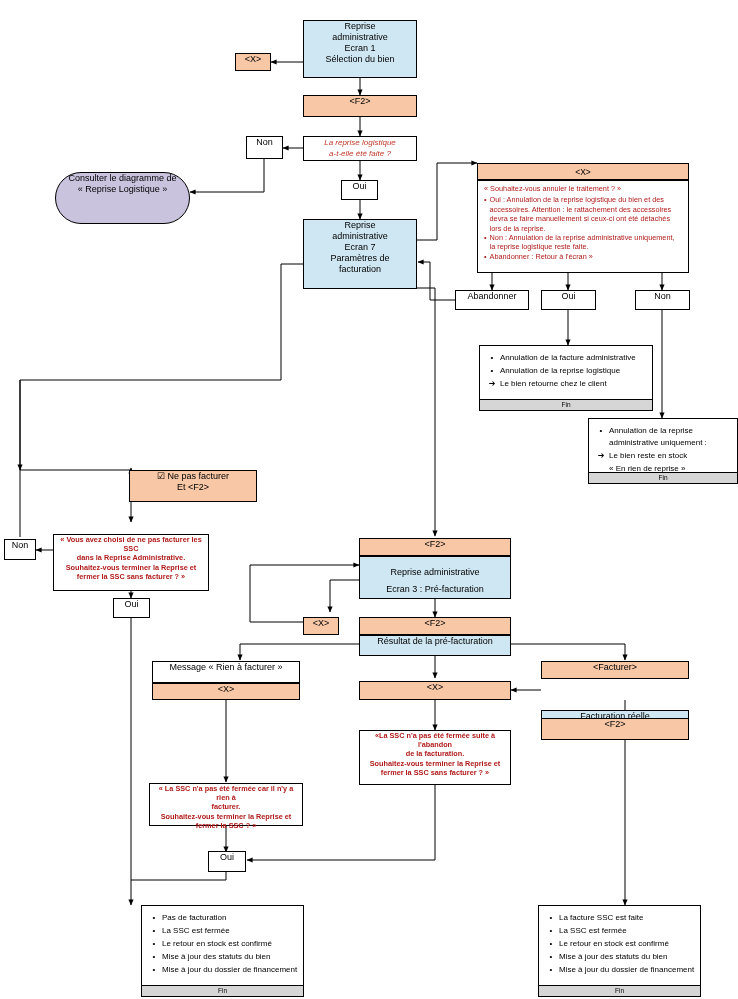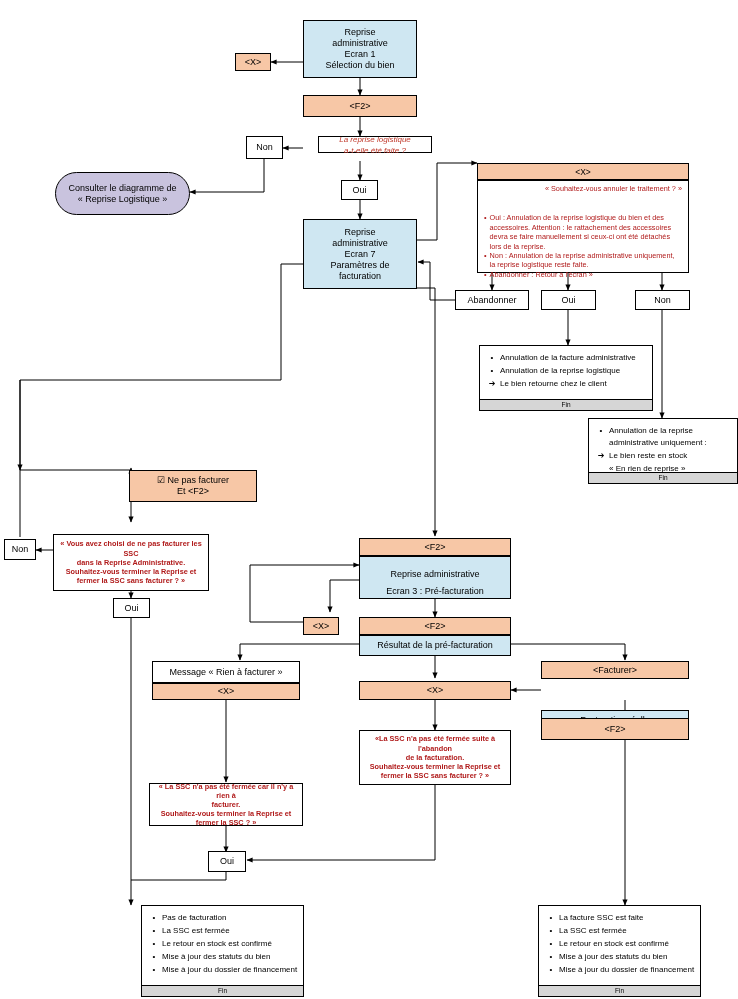--- a/index.html
+++ b/index.html
@@ -12,21 +12,20 @@
   }
   .canvas{position:absolute;left:0;top:0;width:738px;height:999px;}
   svg.lines{position:absolute;left:0;top:0;width:738px;height:999px;pointer-events:none;}
   .node{
     position:absolute;
     box-sizing:border-box;
     border:1px solid #000;
     display:flex;
     flex-direction:column;
     align-items:center;
-    justify-content:center;
     text-align:center;
     font-size:9px;
     line-height:11px;
     color:#000;
     background:#fff;
   }
   .blue{background:#cfe7f2;}
   .orange{background:#f7c7a6;}
   .purple{background:#c9c3de;}
   .white{background:#ffffff;}
@@ -57,21 +56,21 @@
   .bullet-note .row{display:flex;gap:4px;align-items:flex-start;margin-bottom:1px;}
   .bullet-note .mk{width:8px;flex:none;text-align:center;}
   .orange-cap{
     position:absolute;box-sizing:border-box;border:1px solid #000;background:#f7c7a6;
     font-size:8.5px;line-height:10px;display:flex;align-items:center;justify-content:center;
   }
   .annot-box{
     position:absolute;box-sizing:border-box;border:1px solid #000;background:#fff;
     font-size:7.3px;line-height:9.4px;color:#b01a1a;padding:3px 6px;text-align:left;
   }
-  .annot-box .hdr{text-align:right;color:#b01a1a;margin-bottom:20px;}
+  .annot-box .hdr{text-align:left;color:#b01a1a;margin-bottom:2px;}
   .annot-box .li{display:flex;gap:3px;align-items:flex-start;}
   .annot-box .li .dot{color:#b01a1a;flex:none;}
   .arrow-char{font-family:"DejaVu Sans",sans-serif;}
 </style>
 </head>
 <body>
 
 <div class="canvas">
 
   <svg class="lines" xmlns="http://www.w3.org/2000/svg">
@@ -174,34 +173,34 @@
   </div>
 
   <div class="node orange" style="left:235px;top:53px;width:36px;height:18px;">
     <div>&lt;X&gt;</div>
   </div>
 
   <div class="node orange" style="left:303px;top:95px;width:114px;height:22px;">
     <div>&lt;F2&gt;</div>
   </div>
 
-  <div class="node white" style="left:318px;top:136px;width:114px;height:17px;">
+  <div class="node white" style="left:303px;top:136px;width:114px;height:25px;">
     <div class="italic-red">La reprise logistique</div>
     <div class="italic-red">a-t-elle été faite ?</div>
   </div>
 
   <div class="node white" style="left:246px;top:136px;width:37px;height:23px;">
     <div>Non</div>
   </div>
 
   <div class="node white" style="left:341px;top:180px;width:37px;height:20px;">
     <div>Oui</div>
   </div>
 
-  <div class="node purple rounded" style="left:55px;top:172px;width:135px;height:43px;">
+  <div class="node purple rounded" style="left:55px;top:172px;width:135px;height:52px;">
     <div>Consulter le diagramme de</div>
     <div>« Reprise Logistique »</div>
   </div>
 
   <div class="node blue" style="left:303px;top:219px;width:114px;height:70px;">
     <div>Reprise</div>
     <div>administrative</div>
     <div>Ecran 7</div>
     <div>Paramètres de</div>
     <div>facturation</div>

